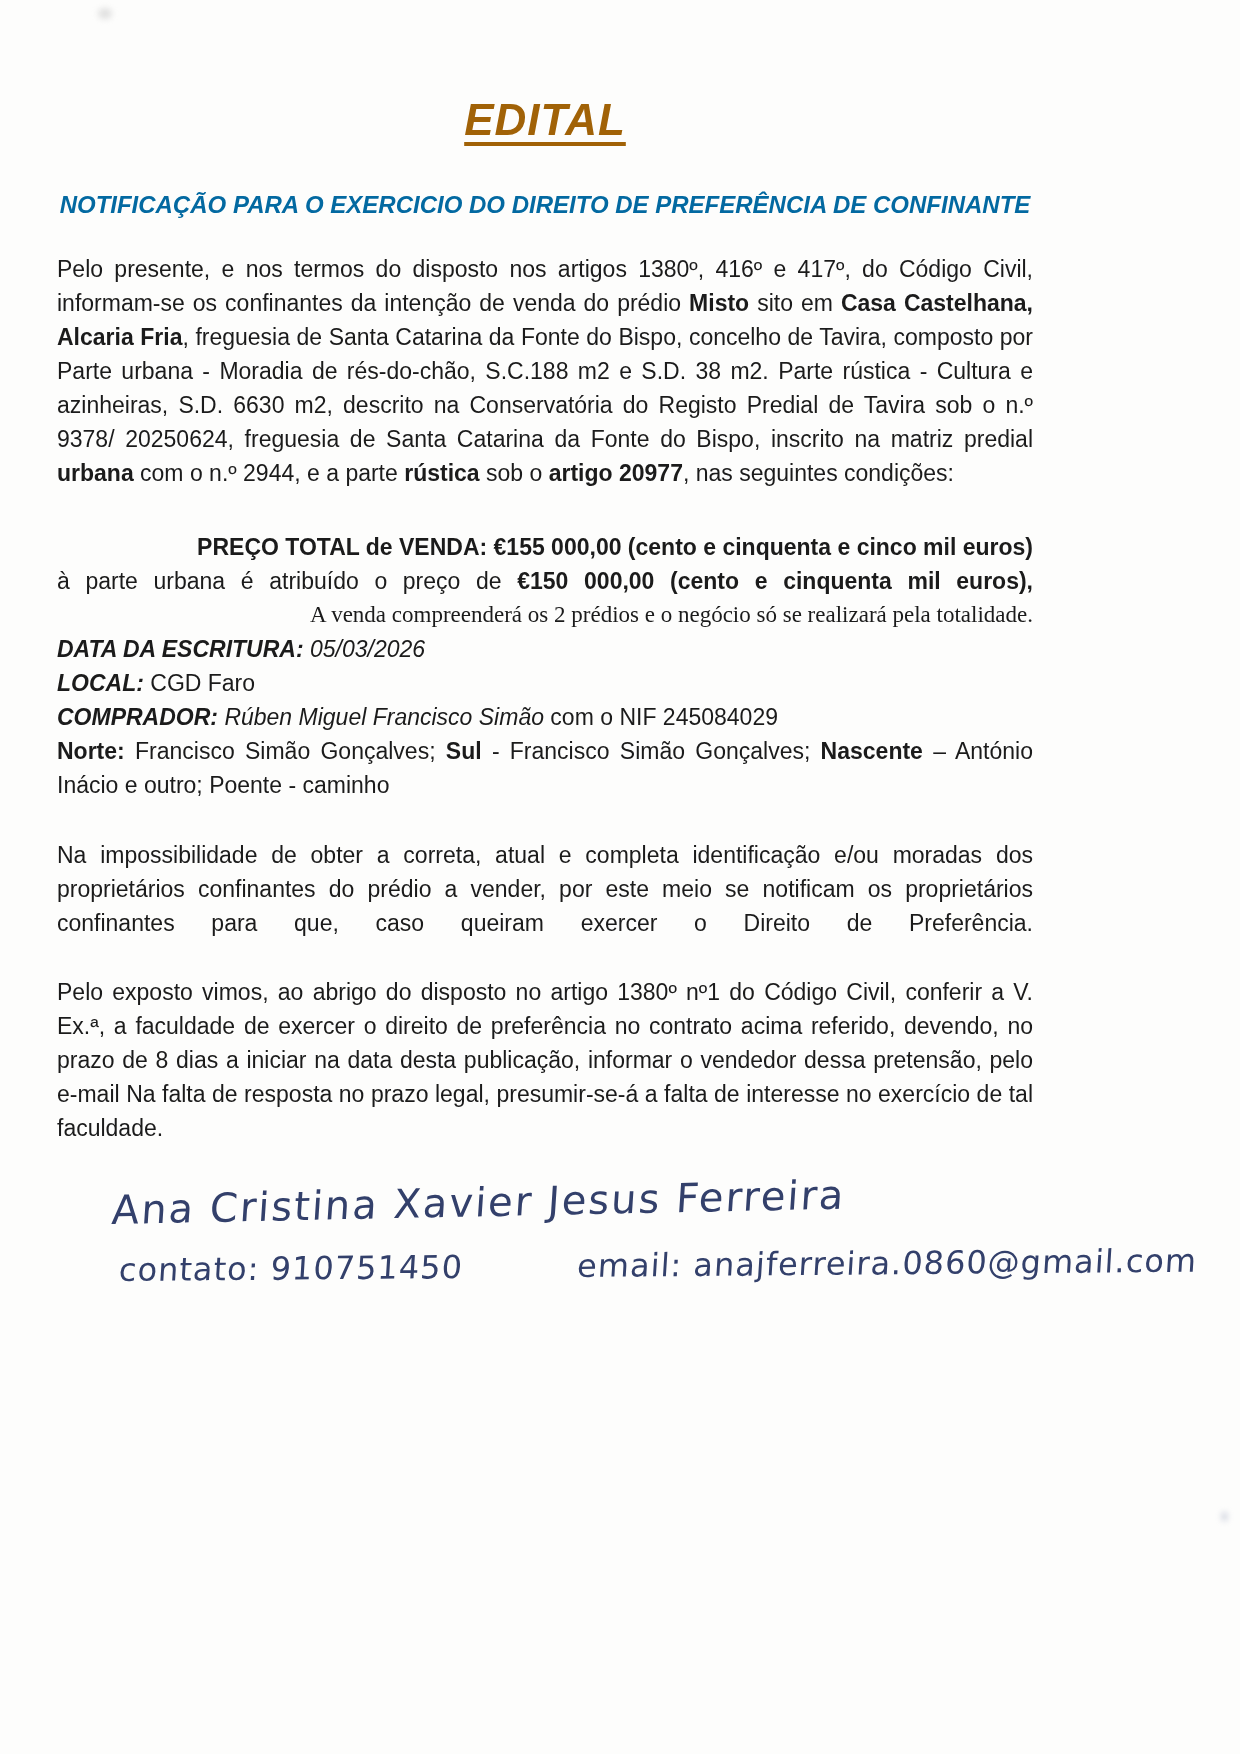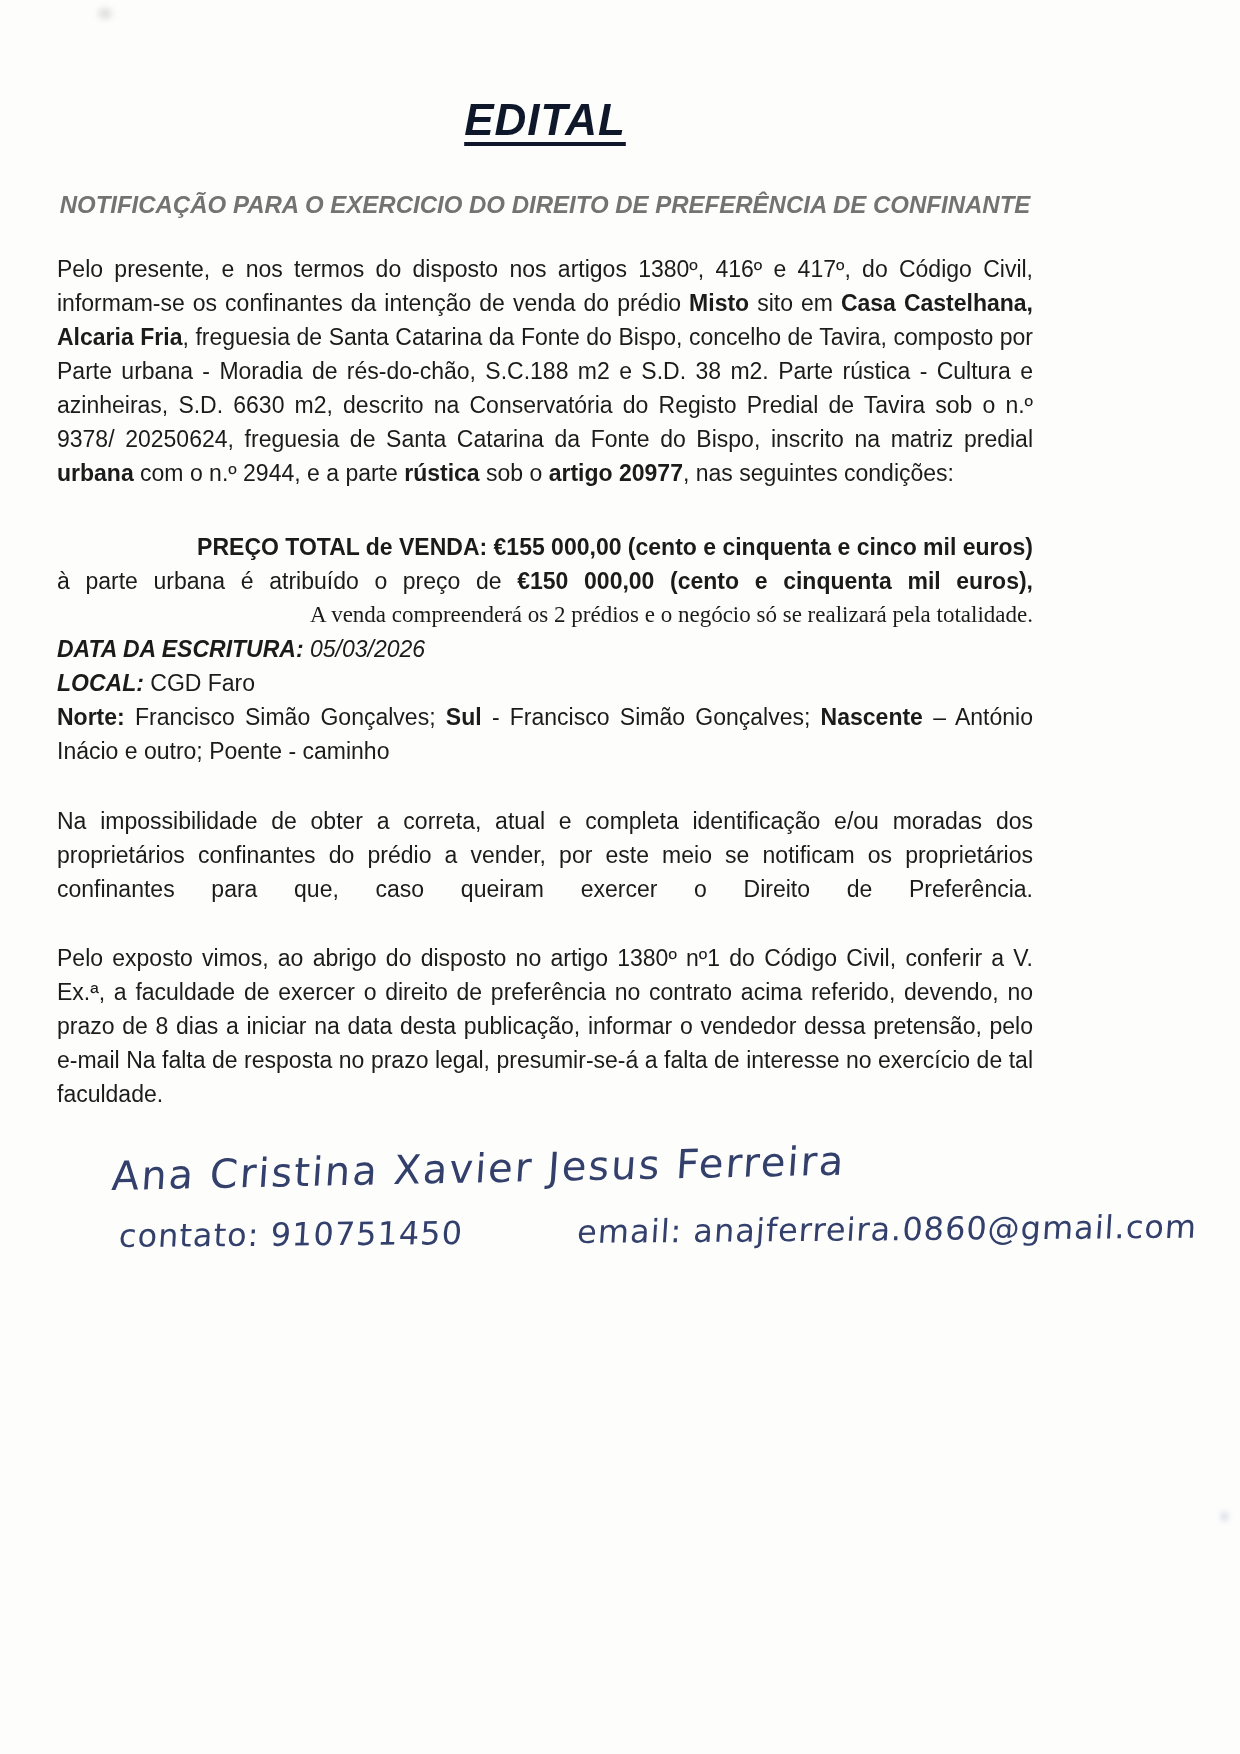--- a/index.html
+++ b/index.html
@@ -22,29 +22,29 @@
   .title {
     margin-top: 95px;
     text-align: center;
     font-size: 44px;
     font-weight: bold;
     font-style: italic;
     letter-spacing: 1px;
     text-decoration: underline;
     text-decoration-thickness: 4px;
     text-underline-offset: 7px;
-    color: #0f172a;
+    color: #a16207;
   }
   .subtitle {
     margin-top: 46px;
     text-align: center;
     font-size: 24px;
     font-weight: bold;
     font-style: italic;
-    color: #737373;
+    color: #0369a1;
   }
   .para {
     font-size: 23px;
     line-height: 34px;
     text-align: justify;
   }
   .p-proprietario   { margin-top: 44px; }
   .p-pelo-presente  { margin-top: 33px; }
   .p-preco          { margin-top: 40px; text-align: right; }
   .line-stretch     { text-align: justify; text-align-last: justify; }
@@ -106,20 +106,21 @@
     <div class="para p-pelo-presente"><span>Pelo presente, e nos termos do disposto nos artigos 1380º, 416º e 417º, do Código Civil, informam-se os confinantes da intenção de venda do prédio </span><span style="font-weight: bold;">Misto</span><span> sito em </span><span style="font-weight: bold;">Casa Castelhana,</span><span> </span><span style="font-weight: bold;">Alcaria Fria</span><span>, freguesia de Santa Catarina da Fonte do Bispo, concelho de Tavira, composto por Parte urbana - Moradia de rés-do-chão, S.C.188 m2 e S.D. 38 m2. Parte rústica - Cultura e azinheiras, S.D. 6630 m2, descrito na Conservatória do Registo Predial de Tavira sob o n.º 9378/ 20250624, freguesia de Santa Catarina da Fonte do Bispo, inscrito na matriz predial </span><span style="font-weight: bold;">urbana</span><span> com o n.º 2944, e a parte </span><span style="font-weight: bold;">rústica</span><span> sob o </span><span style="font-weight: bold;">artigo 20977</span><span>, nas seguintes condições:</span></div>
 
     <div class="para p-preco"><span style="font-weight: bold;">PREÇO TOTAL de VENDA: €155 000,00 (cento e cinquenta e cinco mil euros)</span></div>
 
     <div class="para line-stretch"><span>à parte urbana é atribuído o preço de </span><span style="font-weight: bold;">€150 000,00 (cento e cinquenta mil euros),</span></div>
 
     <div class="para p-venda"><span>A venda compreenderá os 2 prédios e o negócio só se realizará pela totalidade.</span></div>
 
     <div class="para p-simple"><span style="font-weight: bold; font-style: italic;">DATA DA ESCRITURA:</span><span style="font-style: italic;"> 05/03/2026</span></div>
     <div class="para p-simple"><span style="font-weight: bold; font-style: italic;">LOCAL:</span><span> CGD Faro</span></div>
+    <div class="para p-simple"><span style="font-weight: bold; font-style: italic;">COMPRADOR:</span><span style="font-style: italic;"> Rúben Miguel Francisco Simão</span><span> com o NIF 245084029</span></div>
 
     <div class="para"><span style="font-weight: bold;">Norte:</span><span> Francisco Simão Gonçalves; </span><span style="font-weight: bold;">Sul</span><span> - Francisco Simão Gonçalves; </span><span style="font-weight: bold;">Nascente</span><span> – António Inácio e outro; </span><span style="font-weight: normal;">Poente</span><span> - caminho</span></div>
 
     <div class="para p-na-imposs"><span>Na impossibilidade de obter a correta, atual e completa identificação e/ou moradas dos proprietários confinantes do prédio a vender, por este meio se notificam os proprietários confinantes para que, caso queiram exercer o Direito de Preferência.</span></div>
 
     <div class="para p-pelo-exposto"><span>Pelo exposto vimos, ao abrigo do disposto no artigo 1380º nº1 do Código Civil, conferir a V. Ex.ª, a faculdade de exercer o direito de preferência no contrato acima referido, devendo, no prazo de 8 dias a iniciar na data desta publicação, informar o vendedor dessa pretensão, pelo e-mail Na falta de resposta no prazo legal, presumir-se-á a falta de interesse no exercício de tal faculdade.</span></div>
 
 
     <div class="signature handwriting" style="color: rgb(51, 64, 107);">Ana Cristina Xavier Jesus Ferreira</div>
 

